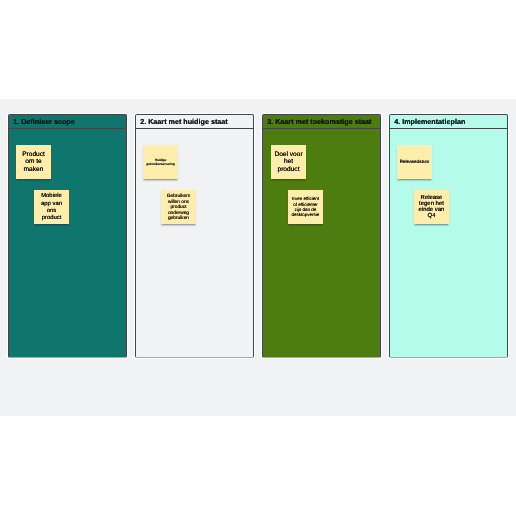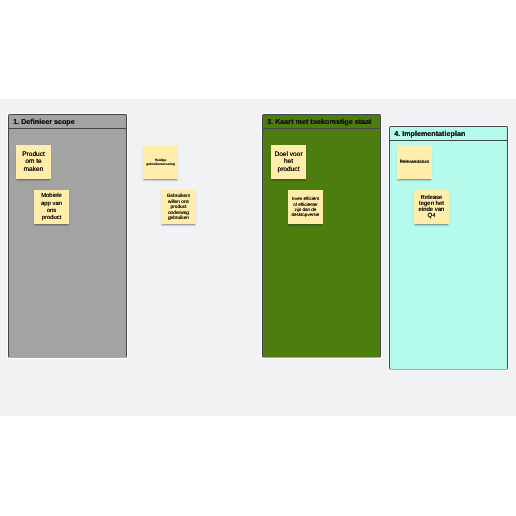--- a/index.html
+++ b/index.html
@@ -10,24 +10,24 @@
 
   
   #canvas{position:absolute;left:0;top:99px;width:516px;height:317px;background:#f1f2f4;}
   #board{position:absolute;left:0;top:0;width:516px;height:516px;}
 
   
   .col{position:absolute;top:114px;width:119px;height:244px;
        border:1px solid #42464b;border-bottom-color:#a7a7ac;
        border-radius:2px;box-sizing:border-box;
        box-shadow:0 0 0 1.1px #ffffff;}
-  .col-1{left:8px;background:#a3a3a3;}
+  .col-1{left:8px;background:#0f766e;}
   .col-2{left:135px;background:#f1f2f4;}
   .col-3{left:262px;background:#4d7c0f;}
-  .col-4{left:389px;background:#b5fbeb;margin-top:12px;}
+  .col-4{left:389px;background:#b5fbeb;}
 
   .col-head{position:absolute;left:0;top:0;right:0;height:13.8px;
             border-bottom:1px solid #42464b;box-sizing:border-box;
             font-weight:bold;font-size:7.2px;color:#16191c;
             display:flex;align-items:center;padding-left:4.2px;
             white-space:nowrap;
             text-shadow:0 0 0.3px rgba(0,0,0,0.9);}
 
   
   .note{position:absolute;width:35px;height:34px;background:#ffeeab;
@@ -60,20 +60,23 @@
 <body>
 
 <div id="canvas"></div>
 
 <div id="board">
 
   <div class="col col-1">
     <div class="col-head">1. Definieer scope</div>
   </div>
 
+  <div class="col col-2">
+    <div class="col-head">2. Kaart met huidige staat</div>
+  </div>
 
   <div class="col col-3">
     <div class="col-head">3. Kaart met toekomstige staat</div>
   </div>
 
   <div class="col col-4">
     <div class="col-head">4. Implementatieplan</div>
   </div>
 
   <div class="note n1">

